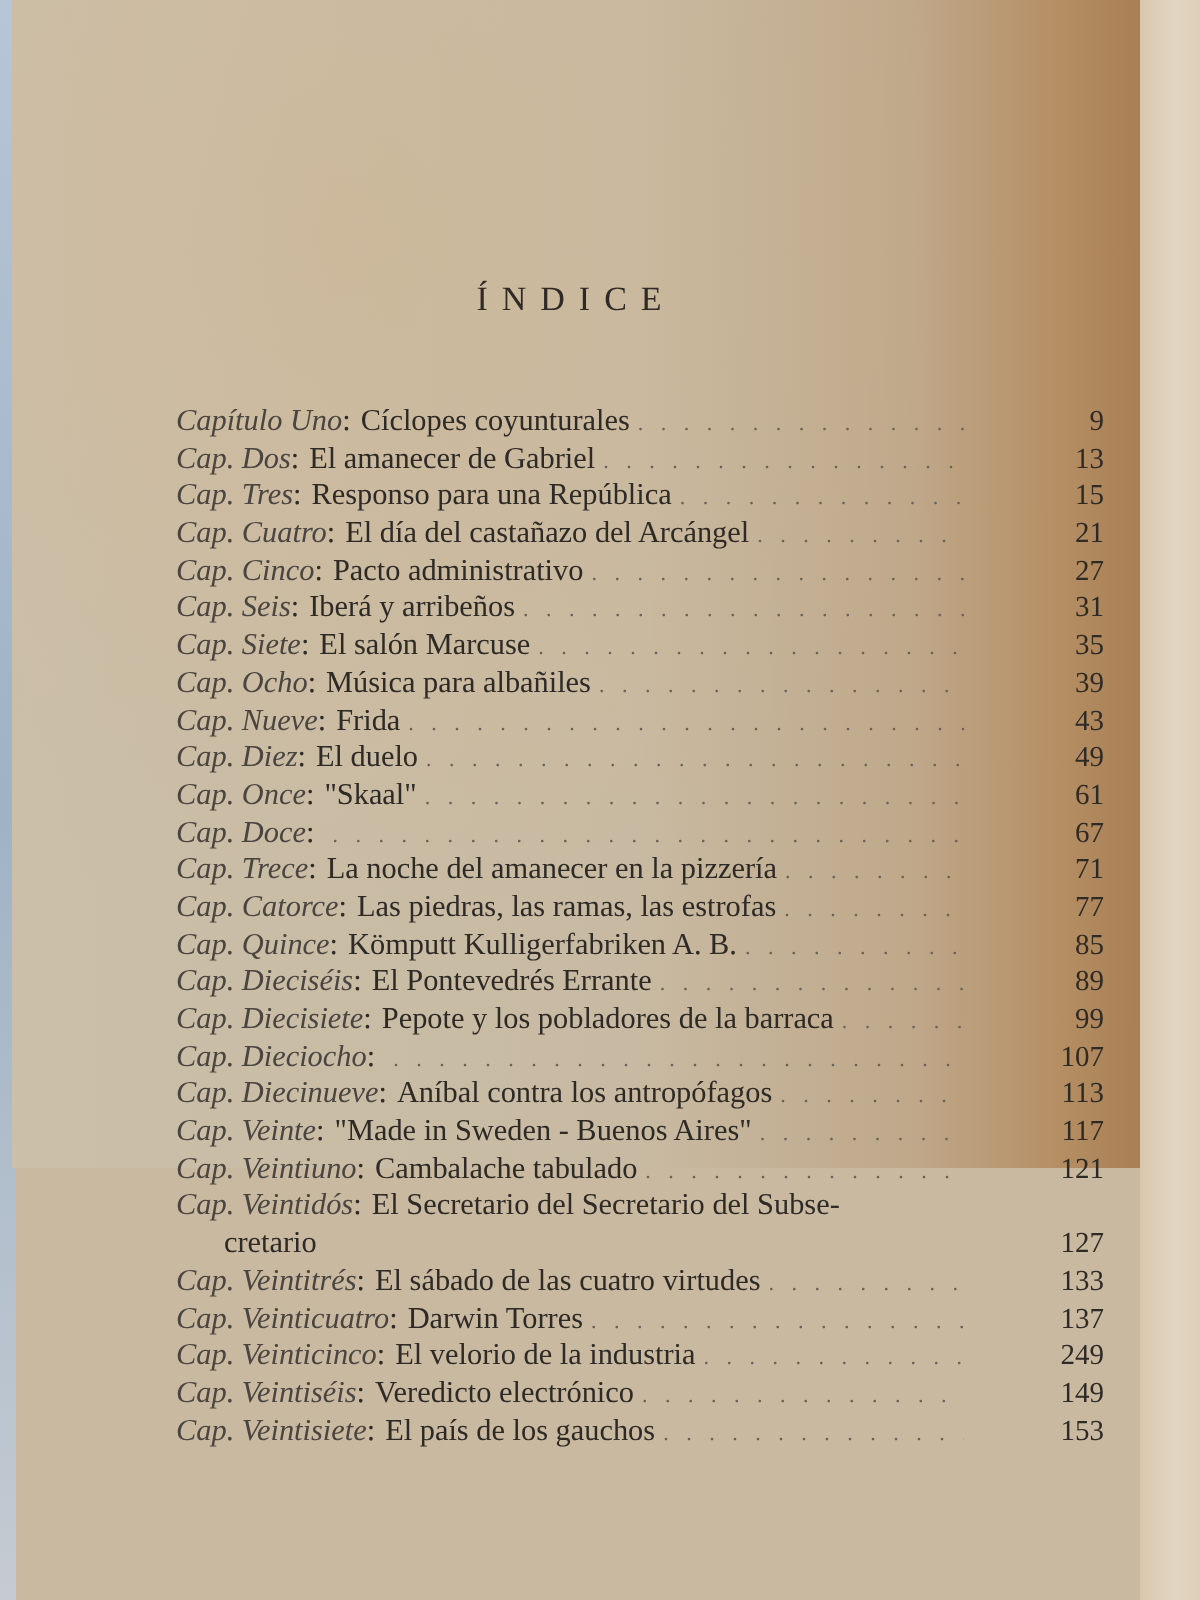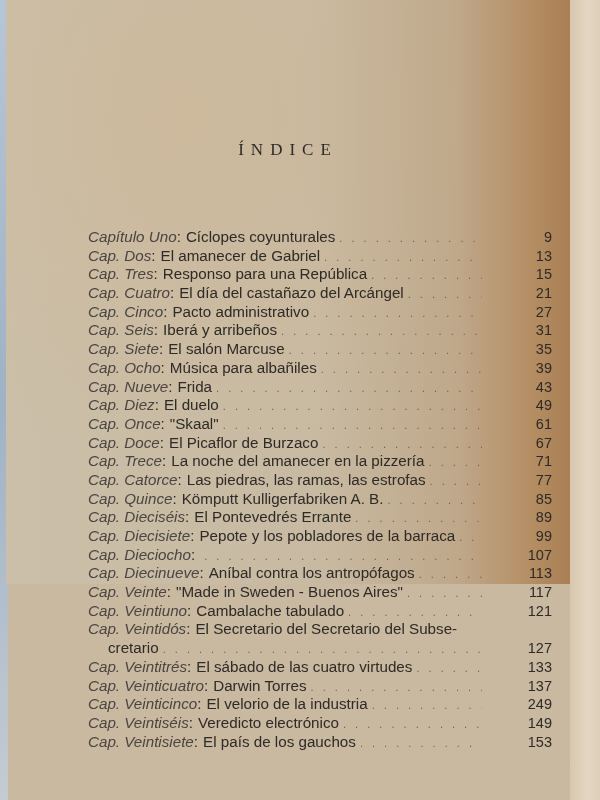--- a/index.html
+++ b/index.html
@@ -21,39 +21,39 @@
   .right-page {
     position: absolute; left: 570px; top: 0; width: 30px; height: 800px;
     background: linear-gradient(90deg, #d8c7ad 0%, #e3d6c2 60%, #ddcfb9 100%);
   }
   .title {
     position: absolute; left: 0; width: 564px; top: 140px; text-align: center;
     font-family: "Liberation Serif", serif; font-size: 17px; letter-spacing: 7px;
     color: #2f2a25;
   }
   .toc {
-    position: absolute; left: 82px; top: 228px; width: 400px;
-    font-family: Liberation Sans, sans-serif; font-size: 15.2px; color: #2e2a26;
+    position: absolute; left: 82px; top: 202px; width: 400px;
+    font-family: Liberation Serif, serif; font-size: 15.2px; color: #2e2a26;
   }
   .entry {
     position: relative; height: 18.7px; line-height: 18.7px; white-space: nowrap;
     display: flex; align-items: baseline;
   }
   .entry.wrap-first { height: 18.7px; }
   .entry .chap { font-style: italic; color: #4a4540; }
   .entry .sep { margin-right: 5px; }
   .entry .leader {
     flex: 1; overflow: hidden; margin: 0 6px 0 4px; color: #6a625a; letter-spacing: 3px;
     font-size: 11px;
   }
   .entry .page-num {
     position: absolute; left: 400px; width: 64px; text-align: right; top: 0;
     font-size: 14.5px; color: #2e2a26; font-variant-numeric: oldstyle-nums;
   }
-  .cont { padding-left: 20px; }
+  .cont { padding-left: 20px; flex-direction: column; }
 </style>
 </head>
 <body>
 
 <div class="left-strip"></div>
 <div class="page">
   <div class="title">ÍNDICE</div>
   <div class="toc" id="toc">
       <div class="entry">
         <span class="chap">Capítulo Uno</span>
@@ -128,21 +128,20 @@
       <div class="entry">
         <span class="chap">Cap. Once</span>
         <span class="sep">:</span>
         <span>"Skaal"</span>
         <span class="leader">. . . . . . . . . . . . . . . . . . . . . . . . . . . . . . . . . . . . . . . . . . . . . . . . . . . . . . . . . . . . .</span>
         <span class="page-num">61</span>
       </div>
       <div class="entry">
         <span class="chap">Cap. Doce</span>
         <span class="sep">:</span>
-        <span>El Picaflor de Burzaco</span>
         <span class="leader">. . . . . . . . . . . . . . . . . . . . . . . . . . . . . . . . . . . . . . . . . . . . . . . . . . . . . . . . . . . . .</span>
         <span class="page-num">67</span>
       </div>
       <div class="entry">
         <span class="chap">Cap. Trece</span>
         <span class="sep">:</span>
         <span>La noche del amanecer en la pizzería</span>
         <span class="leader">. . . . . . . . . . . . . . . . . . . . . . . . . . . . . . . . . . . . . . . . . . . . . . . . . . . . . . . . . . . . .</span>
         <span class="page-num">71</span>
       </div>

